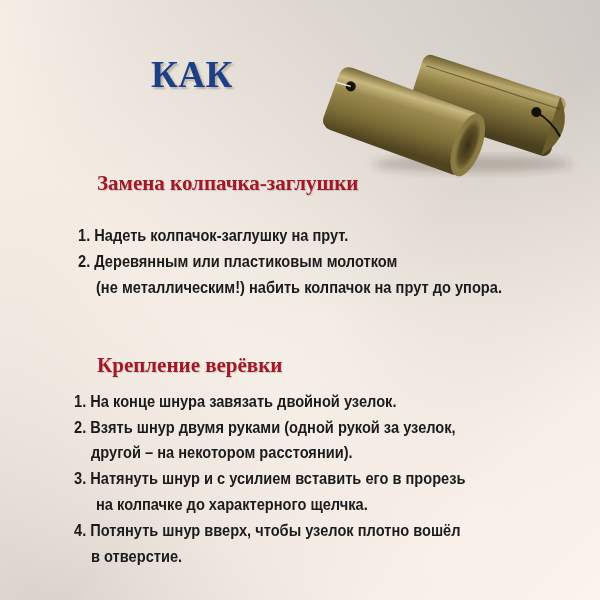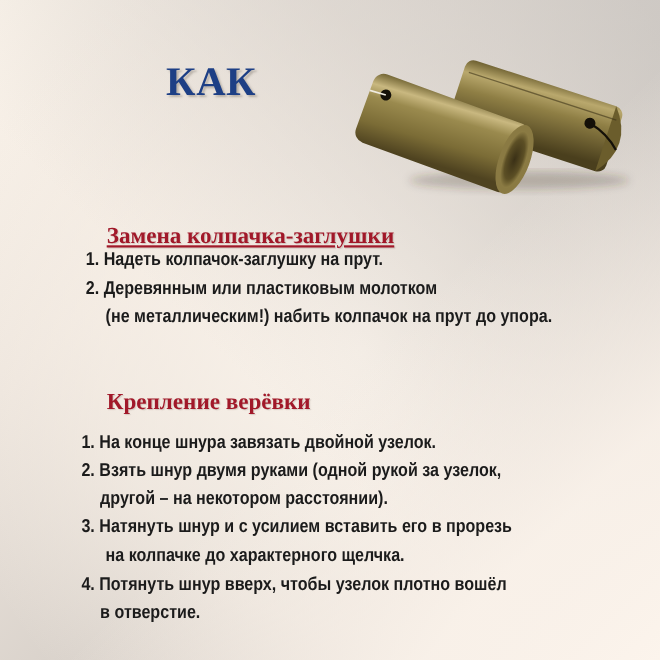--- a/index.html
+++ b/index.html
@@ -40,21 +40,21 @@
 
   .section-heading {
     font-family: "Liberation Serif", "DejaVu Serif", serif;
     font-weight: bold;
     color: #a11829;
     font-size: 21px;
     line-height: 1;
     white-space: nowrap;
     text-shadow: 1px 1px 1px rgba(120,100,90,0.25);
   }
-  .h1 { left: 97px; top: 204px; text-decoration: underline; }
+  .h1 { left: 97px; top: 173px; }
   .h2 { left: 97px; top: 355px; text-align: right; }
   .line {
     position: absolute;
     font-family: "Liberation Sans", sans-serif;
     font-weight: bold;
     color: #1b1b1b;
     font-size: 17px;
     line-height: 1;
     white-space: nowrap;
     transform: scaleX(0.86);

